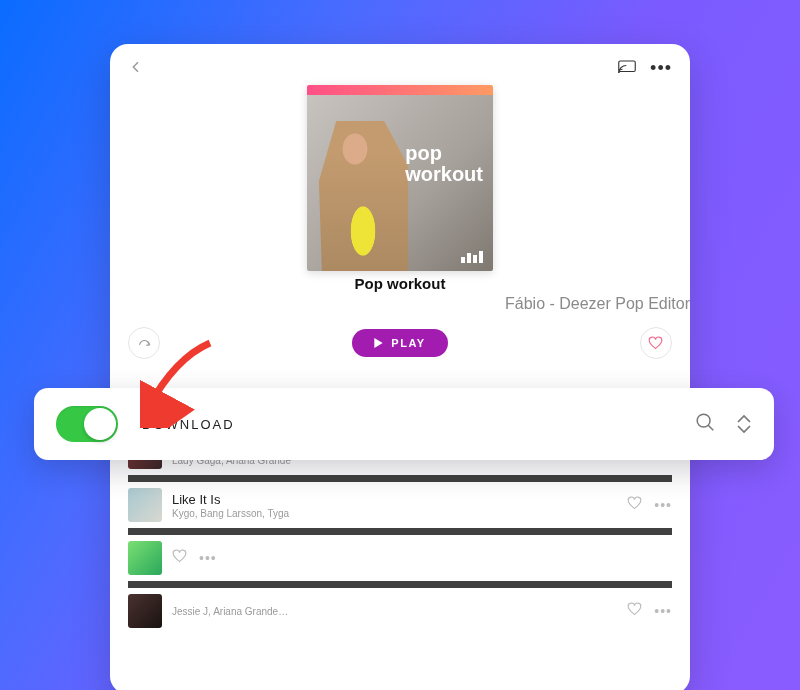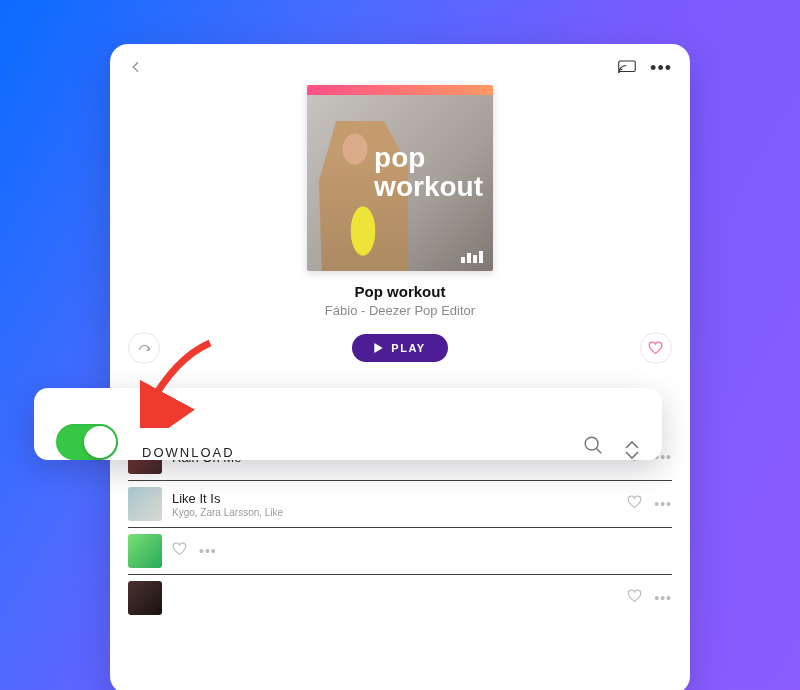--- a/index.html
+++ b/index.html
@@ -49,79 +49,79 @@
   .cover-figure {
     position:absolute; left:10px; bottom:0; width:96px; height:150px;
     background: radial-gradient(40px 50px at 38px 28px, #d8a989 30%, transparent 32%),
                 radial-gradient(30px 60px at 46px 110px, #e9df3a 40%, transparent 42%),
                 linear-gradient(180deg,#c09a70 20%, #aa8963 100%);
     clip-path: polygon(20% 0,70% 0,95% 30%,95% 100%,5% 100%,2% 40%);
     filter: contrast(1.05);
   }
   .cover-text {
     position:absolute; right:10px; top:48px; color:#fff;
-    font-size:28px; line-height:1.05; font-weight:600; text-align:left;
+    font-size:20px; line-height:1.05; font-weight:600; text-align:left;
   }
   .cover-eq {
     position:absolute; right:10px; bottom:8px;
     display:flex; gap:2px; align-items:flex-end;
   }
   .cover-eq span{ width:4px; background:#fff; display:block;}
   .cover-eq span:nth-child(1){height:6px;}
   .cover-eq span:nth-child(2){height:10px;}
   .cover-eq span:nth-child(3){height:8px;}
   .cover-eq span:nth-child(4){height:12px;}
 
-  .title { text-align:center; margin-top:12px; font-weight:700; font-size:15px; color:#111;}
-  .subtitle { text-align:center; font-size:13px; color:#8a8a8a; margin-top:3px;}
+  .title { text-align:center; margin-top:4px; font-weight:700; font-size:15px; color:#111;}
+  .subtitle { text-align:right; font-size:16px; color:#8a8a8a; margin-top:3px;}
   .row-buttons {
     display:flex; align-items:center; justify-content:space-between;
     padding: 14px 18px 10px 18px;
   }
   .circle-btn {
     width:32px; height:32px; border-radius:50%;
     border:1px solid #e5e5e5; display:flex; align-items:center; justify-content:center;
     color:#999;
   }
   .play-btn {
-    background:#4c1d95; color:#fff; border-radius:18px;
+    background:#a21caf; color:#fff; border-radius:18px;
     padding:8px 22px; display:flex; align-items:center; gap:8px;
     font-size:11px; font-weight:700; letter-spacing:1.5px;
   }
   .play-btn svg{ width:9px; height:10px; fill:#fff;}
   .heart-pink{ color:#f36c8d !important;}
 
   
   .download-card {
     position:absolute; left:34px; top:388px;
-    width:628px; height:72px;
+    width:740px; height:72px;
     background:#fff; border-radius:14px;
     box-shadow: 0 10px 30px rgba(20,20,40,0.20);
-    display:flex; align-items:flex-end;
+    display:flex; align-items:center;
     padding:0 22px;
     z-index:10;
   }
   .toggle {
     width:62px; height:36px; border-radius:20px;
     background:#36c845; position:relative;
     box-shadow: inset 0 1px 2px rgba(0,0,0,0.1);
   }
   .toggle .knob{
     position:absolute; right:2px; top:2px;
     width:32px; height:32px; border-radius:50%; background:#fff;
     box-shadow:0 2px 4px rgba(0,0,0,0.2);
   }
   .dl-label{ margin-left:24px; font-size:13px; letter-spacing:2px; color:#222; font-weight:500;}
   .dl-spacer{ flex:1;}
   .search-ic svg{ width:22px; height:22px; color:#777; }
   .sort-ic { margin-left:20px; display:flex; flex-direction:column; gap:0; color:#777;}
   .sort-ic svg{ width:16px; height:10px;}
 
   .tracks { padding: 60px 18px 0 18px; } 
-  .track { display:flex; align-items:center; padding:6px 0; border-top:1px solid #404040; }
+  .track { display:flex; align-items:center; padding:6px 0; border-top:7px solid #404040; }
   .track:first-child{ border-top:none; }
   .thumb{ width:34px; height:34px; border-radius:3px; flex:none; margin-right:10px;}
   .t2{ background:linear-gradient(135deg,#8d3a3a,#3a2525);}
   .t3{ background:linear-gradient(135deg,#a8c8d0,#d8d8d0);}
   .t4{ background:linear-gradient(135deg,#7adf73,#2aa85b);}
   .t5{ background:linear-gradient(135deg,#4a3230,#1a1210);}
   .track-meta{ flex:1; min-width:0;}
   .track-title{ font-size:13px; color:#222; font-weight:500;}
   .track-artist{ font-size:10px; color:#9a9a9a; margin-top:1px; white-space:nowrap; overflow:hidden; text-overflow:ellipsis;}
   .track-actions{ display:flex; align-items:center; gap:12px; color:#bbb; }
@@ -197,53 +197,55 @@
           <path d="M12 20 C6 15 2 12 2 7.5 A4.5 4.5 0 0 1 12 6 A4.5 4.5 0 0 1 22 7.5 C22 12 18 15 12 20Z"></path>
         </svg>
     </div>
   </div>
 
   <div class="tracks">
     <div class="track">
       <div class="thumb t2"></div>
       <div class="track-meta">
         <div class="track-title">Rain On Me</div>
+        <div class="track-artist">Lady Gaga, Ariana Grande</div>
       </div>
       <div class="track-actions">
         <span><svg viewBox="0 0 24 24" fill="none" stroke="currentColor" stroke-width="1.8">
               <path d="M12 20 C6 15 2 12 2 7.5 A4.5 4.5 0 0 1 12 6 A4.5 4.5 0 0 1 22 7.5 C22 12 18 15 12 20Z"></path>
             </svg></span>
         <span class="dots">•••</span>
       </div>
     </div>
     <div class="track">
       <div class="thumb t3"></div>
       <div class="track-meta">
         <div class="track-title">Like It Is</div>
-        <div class="track-artist">Kygo, Zara Larsson, Like</div>
+        <div class="track-artist">Kygo, Bang Larsson, Tyga</div>
       </div>
       <div class="track-actions">
         <span><svg viewBox="0 0 24 24" fill="none" stroke="currentColor" stroke-width="1.8">
               <path d="M12 20 C6 15 2 12 2 7.5 A4.5 4.5 0 0 1 12 6 A4.5 4.5 0 0 1 22 7.5 C22 12 18 15 12 20Z"></path>
             </svg></span>
         <span class="dots">•••</span>
       </div>
     </div>
     <div class="track">
       <div class="thumb t4"></div>
       <div class="track-actions">
         <span><svg viewBox="0 0 24 24" fill="none" stroke="currentColor" stroke-width="1.8">
               <path d="M12 20 C6 15 2 12 2 7.5 A4.5 4.5 0 0 1 12 6 A4.5 4.5 0 0 1 22 7.5 C22 12 18 15 12 20Z"></path>
             </svg></span>
         <span class="dots">•••</span>
       </div>
     </div>
     <div class="track">
       <div class="thumb t5"></div>
       <div class="track-meta">
+        <div class="track-artist">Jessie J, Ariana Grande…</div>
       </div>
       <div class="track-actions">
         <span><svg viewBox="0 0 24 24" fill="none" stroke="currentColor" stroke-width="1.8">
               <path d="M12 20 C6 15 2 12 2 7.5 A4.5 4.5 0 0 1 12 6 A4.5 4.5 0 0 1 22 7.5 C22 12 18 15 12 20Z"></path>
             </svg></span>
         <span class="dots">•••</span>
       </div>
     </div>
   </div>
 

